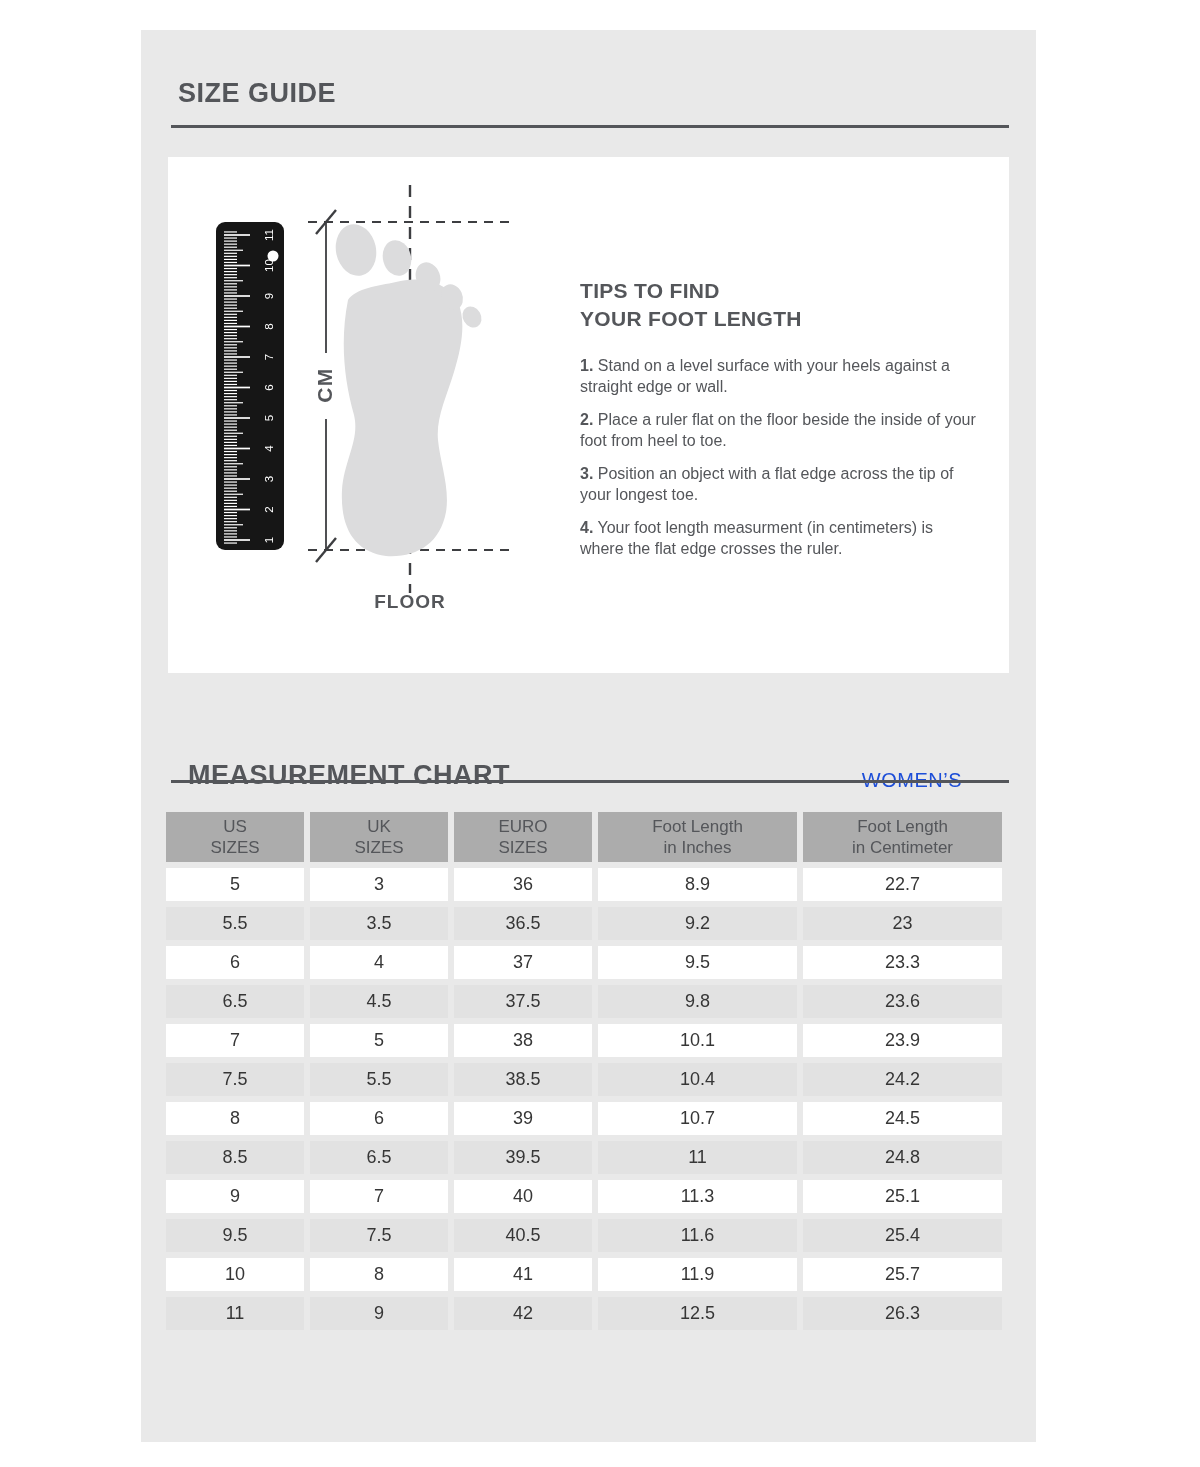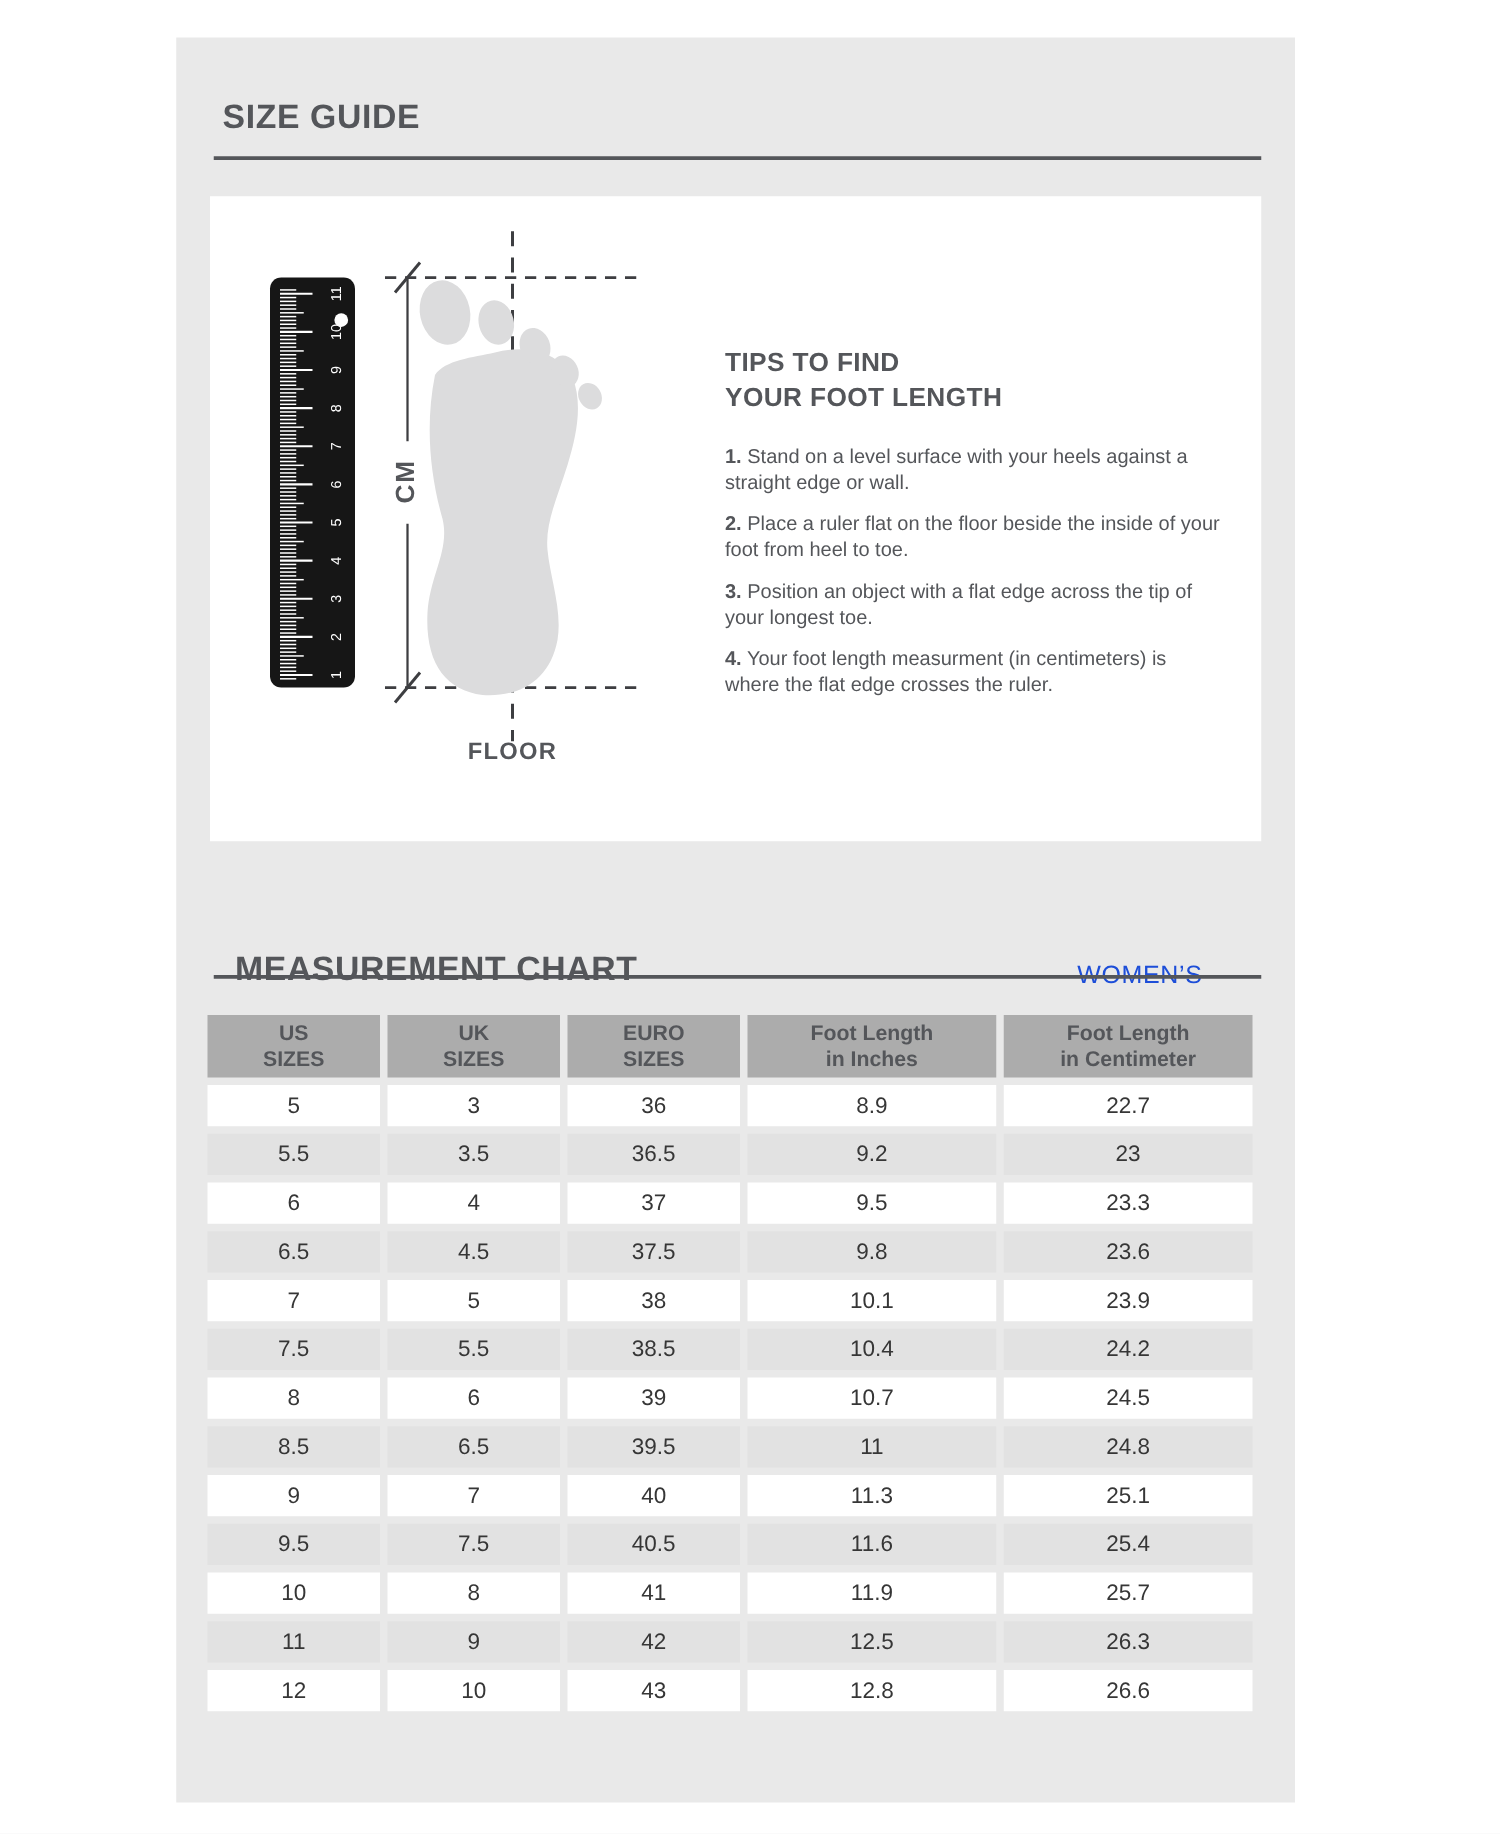--- a/index.html
+++ b/index.html
@@ -58,21 +58,21 @@
     position:absolute;right:19px;bottom:2px;
     font-size:20px;font-weight:normal;letter-spacing:.5px;color:#1d4ed8;
   }
   .size-table{
     position:absolute;left:19px;top:776px;
     border-collapse:separate;border-spacing:6px 6px;
     table-layout:fixed;
   }
   .size-table th{
     background:#acacac;color:#54565a;
-    font-size:17px;font-weight:bold;line-height:21px;
+    font-size:17px;font-weight:normal;line-height:21px;
     height:50px;text-align:center;vertical-align:middle;padding:0;
   }
   .size-table td{
     background:#ffffff;color:#363636;
     font-size:18px;height:33px;text-align:center;vertical-align:middle;padding:0;
   }
   .size-table tr:nth-child(even) td{background:#e2e2e2;}
   .col-s{width:138px;}
   .col-l{width:199px;}
 </style>
@@ -359,23 +359,16 @@
           <td>11.9</td>
           <td>25.7</td>
         </tr>
         <tr>
           <td>11</td>
           <td>9</td>
           <td>42</td>
           <td>12.5</td>
           <td>26.3</td>
         </tr>
-        <tr>
-          <td>12</td>
-          <td>10</td>
-          <td>43</td>
-          <td>12.8</td>
-          <td>26.6</td>
-        </tr>
       </tbody>
   </table>
 
 </div>
 
 </body></html>

